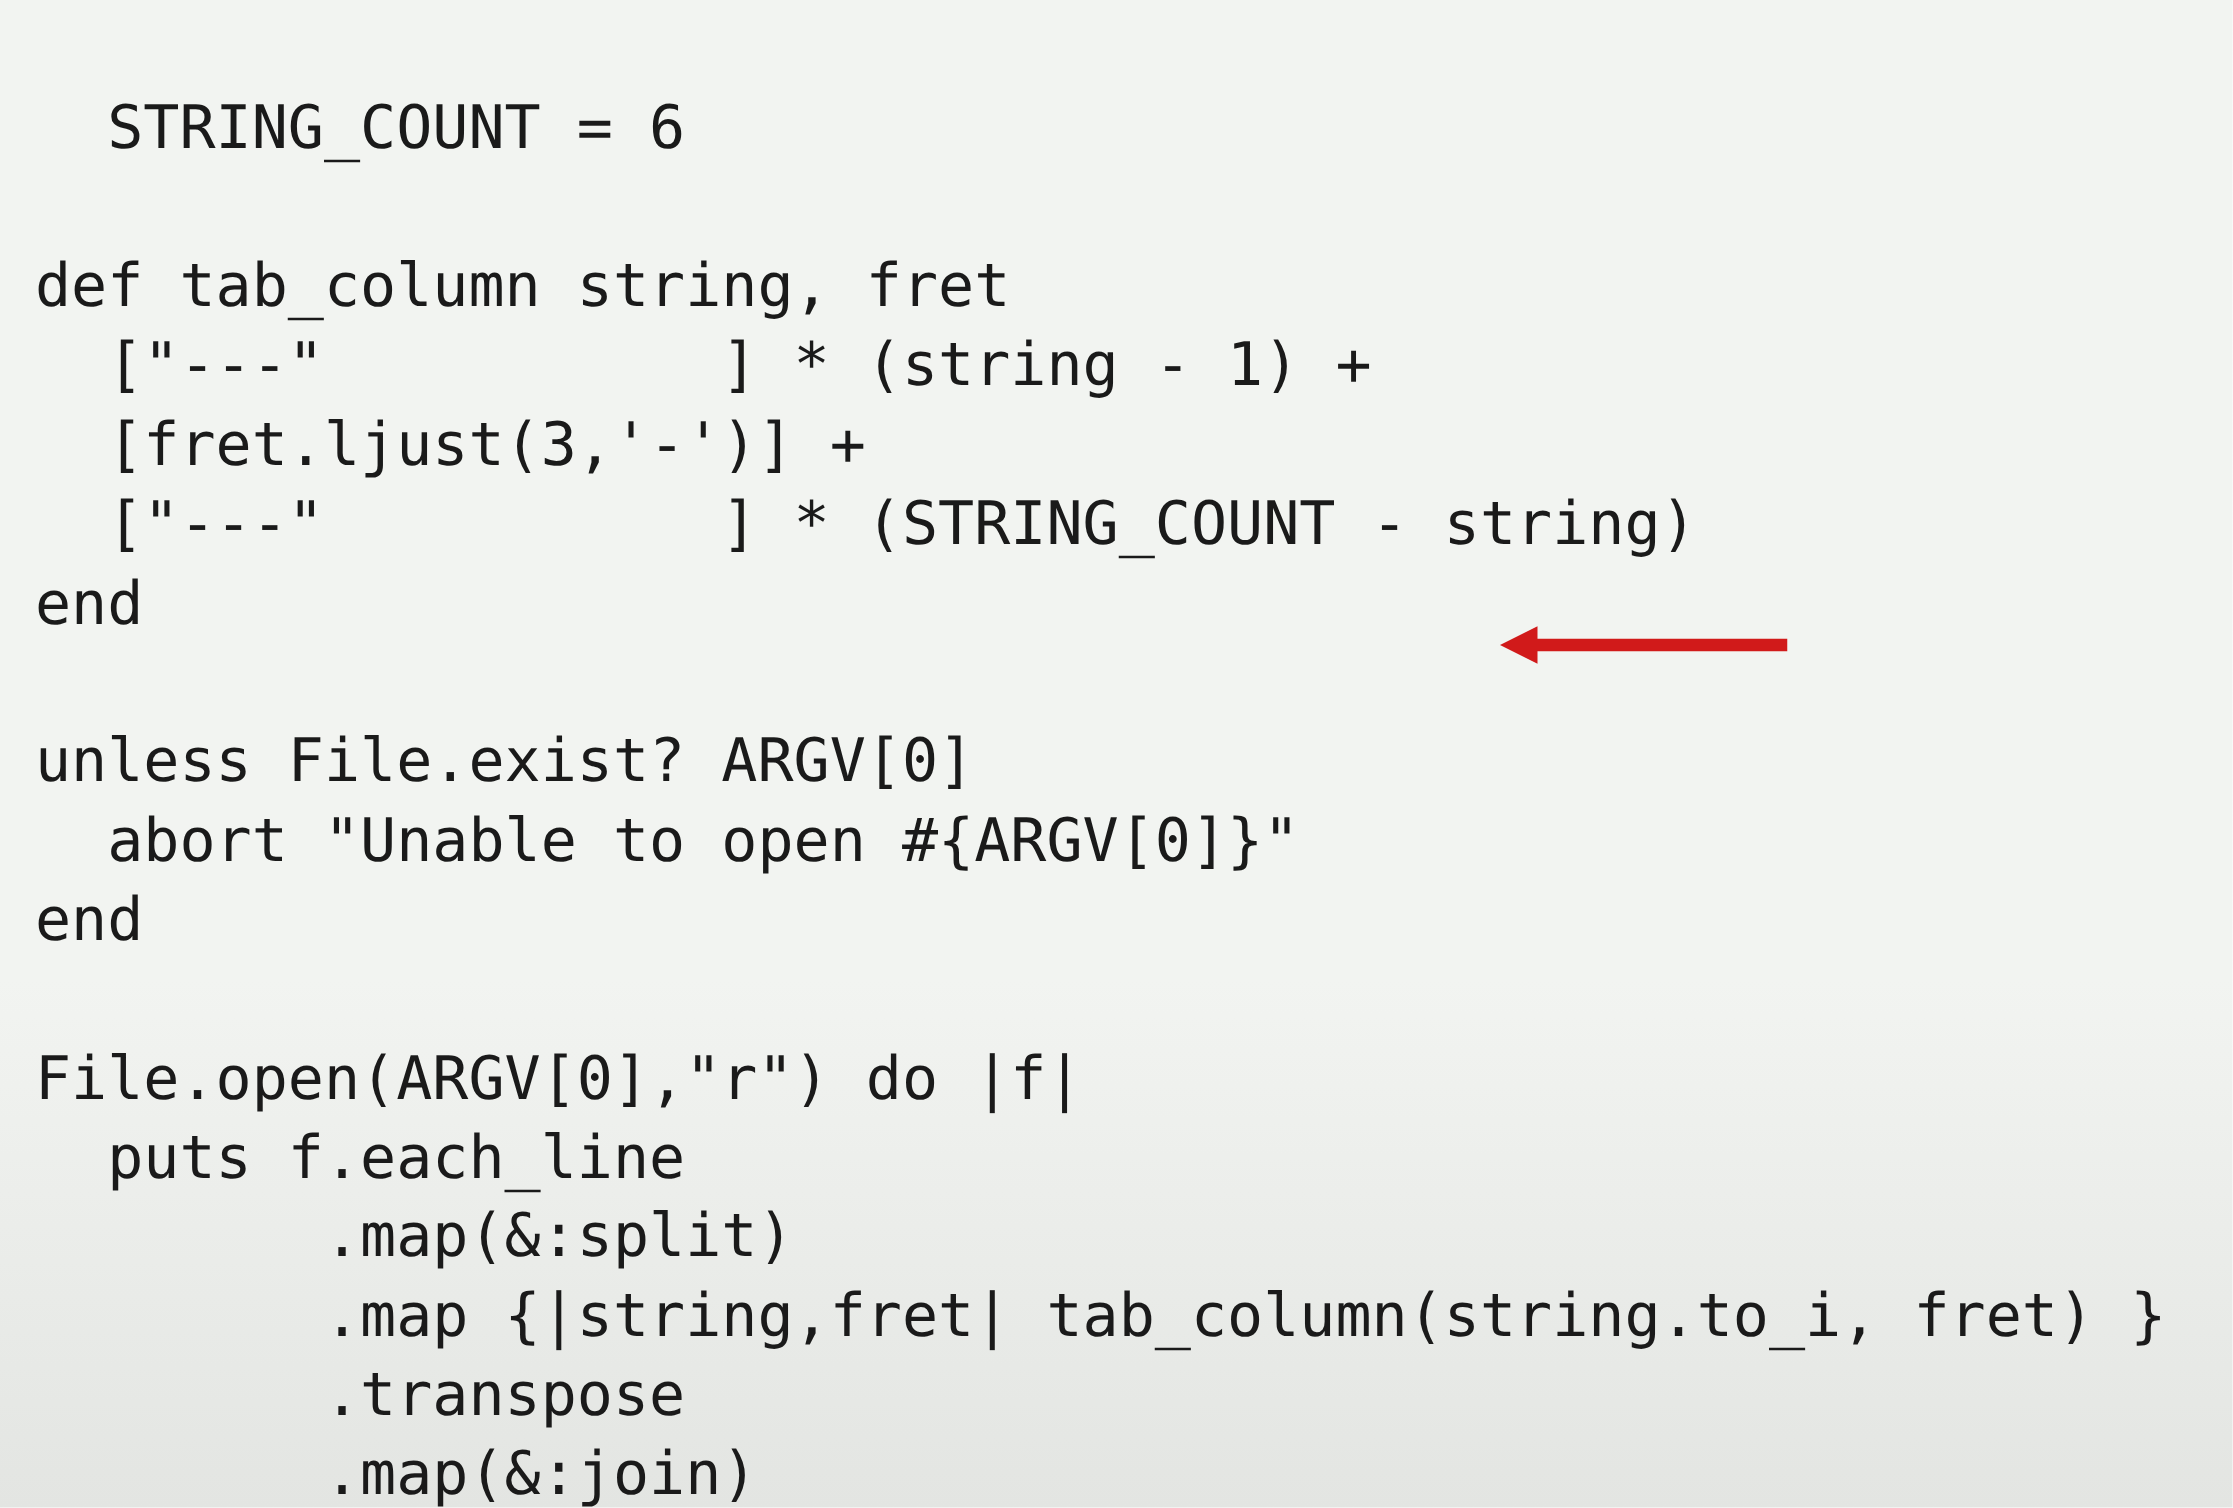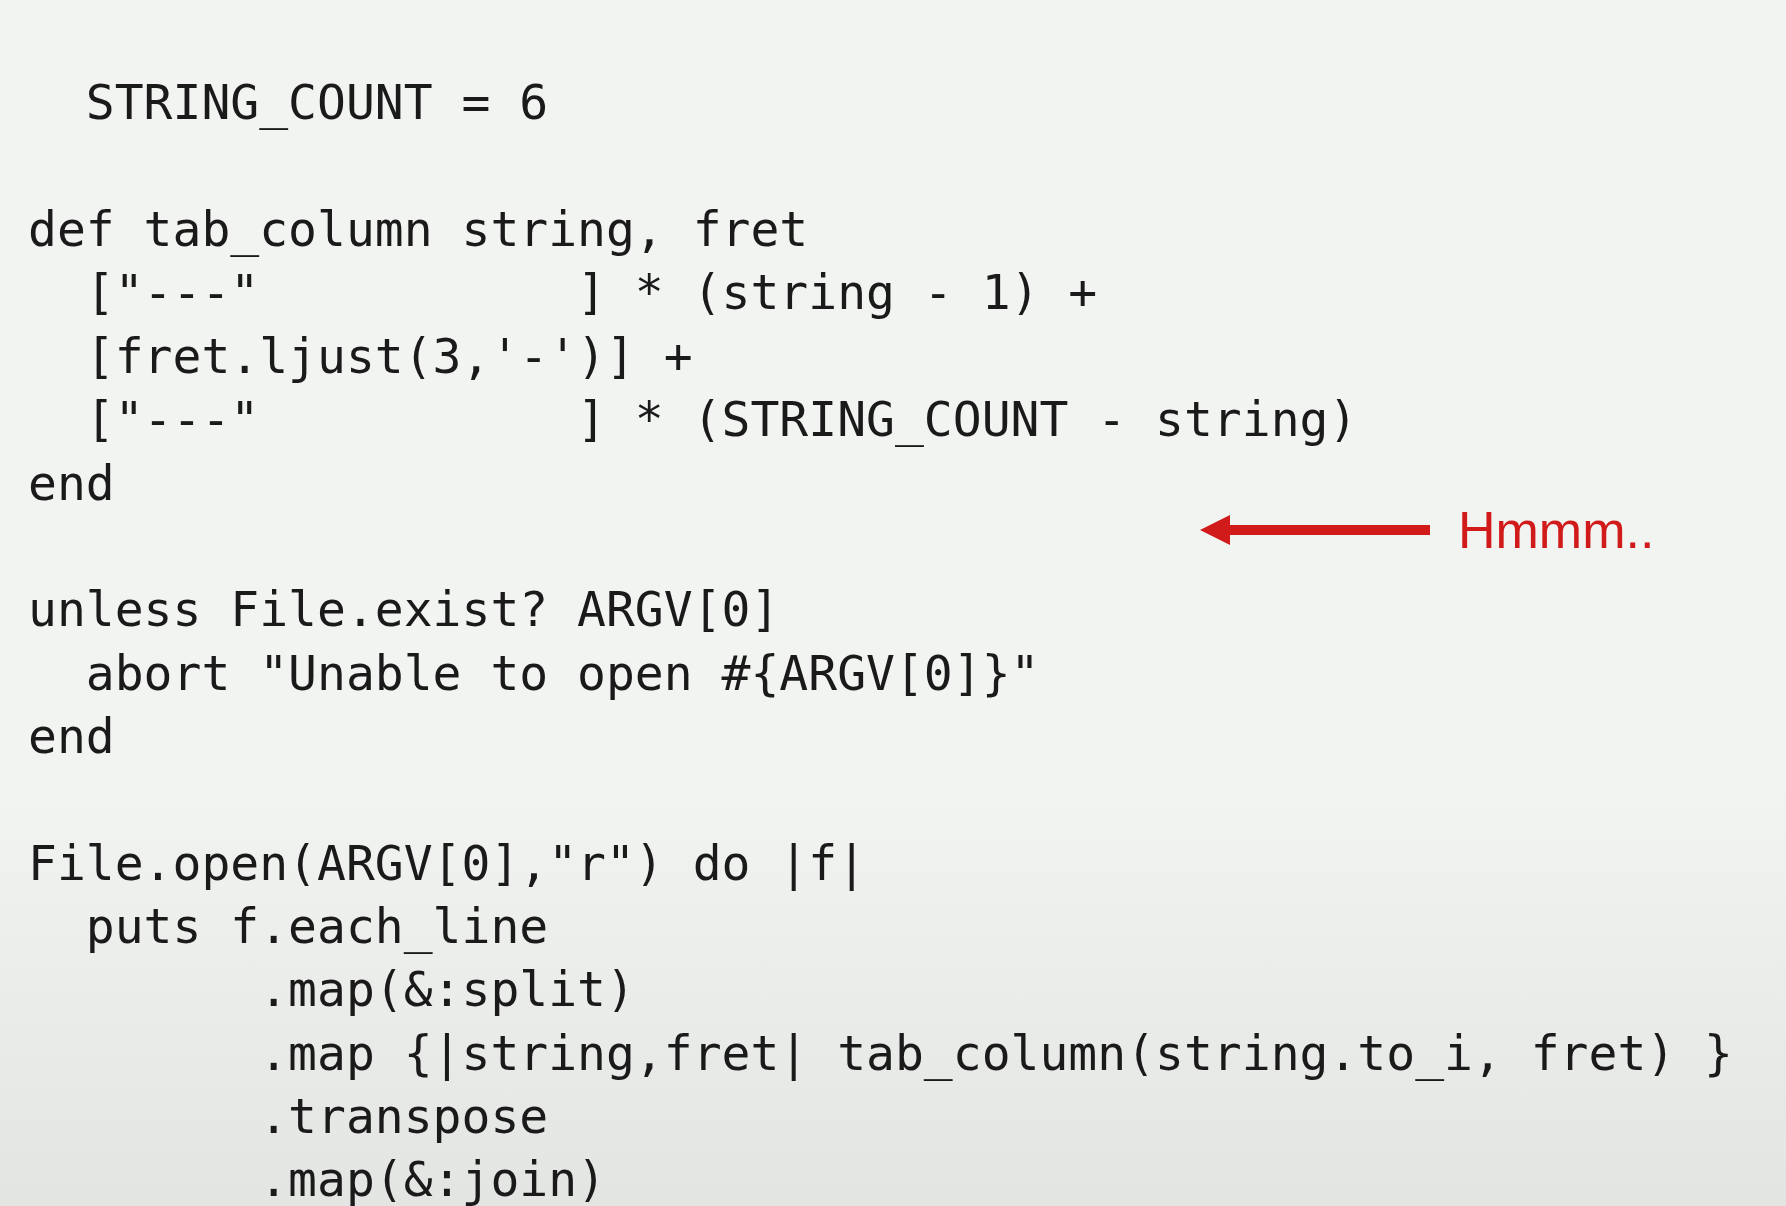--- a/index.html
+++ b/index.html
@@ -66,14 +66,13 @@
 end</span>
 </div>
 
 <div class="annotation">
   <span class="arrow">
     <svg width="230" height="40" viewBox="0 0 230 40">
       <line x1="20" y1="20" x2="230" y2="20" stroke="#d11a1a" stroke-width="10"></line>
       <polygon points="0,20 30,5 30,35" fill="#d11a1a"></polygon>
     </svg>
   </span>
-  <span>Hmmm..</span>
 </div>
 
 </body></html>

